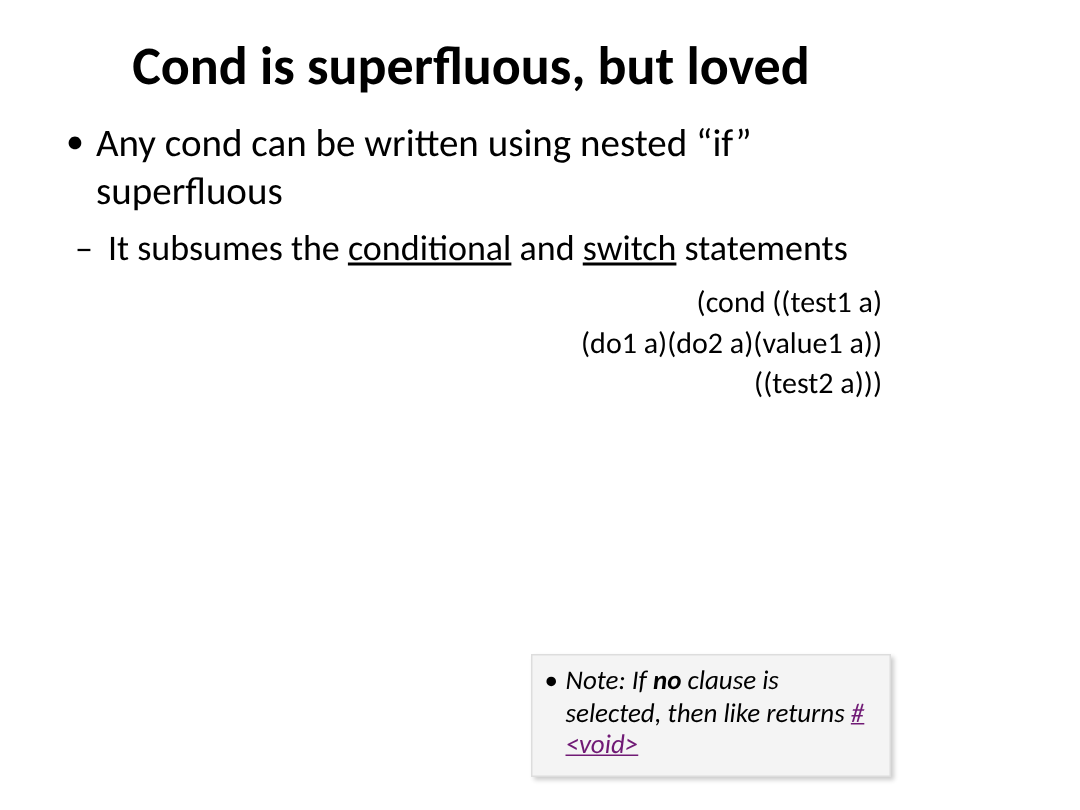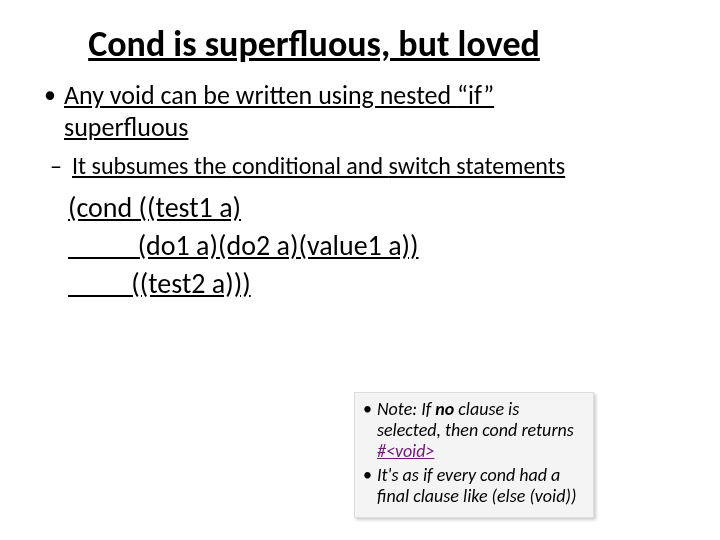--- a/index.html
+++ b/index.html
@@ -11,21 +11,20 @@
     font-family: Calibri, "Segoe UI", Arial, sans-serif;
     color: #000;
     overflow: hidden;
   }
   .slide {
     box-sizing: border-box;
     width: 628px;
     height: 540px;
     padding: 18px 40px 20px 40px;
     position: relative;
-    text-decoration: underline;
   }
   .title {
     font-size: 36px;
     font-weight: 700;
     text-align: center;
     margin: 4px 0 14px 0;
     letter-spacing: 0px;
   }
   ul.lvl1 {
     list-style: none;
@@ -60,24 +59,25 @@
     margin-bottom: 4px;
   }
   ul.lvl2 > li::before {
     content: "–";
     position: absolute;
     left: 0;
     top: 0;
   }
   .under { text-decoration: underline; }
   .example-block {
-    font-size: 28px;
+    font-size: 20px;
     line-height: 1.35;
     margin: 4px 0 16px 28px;
     white-space: pre;
+    text-align: right;
   }
   .note-box {
     position: absolute;
     right: 34px;
     bottom: 22px;
     width: 240px;
     background: #f4f4f4;
     border: 1px solid #ddd;
     box-shadow: 2px 2px 3px rgba(0,0,0,0.2);
     padding: 6px 8px 8px 8px;
@@ -112,38 +112,37 @@
 </style>
 </head>
 <body>
 
 <div class="slide" data-name="slide">
 
   <div class="title" data-name="slide-title">Cond is superfluous, but loved</div>
 
   <ul class="lvl1" data-name="bullet-list">
     <li data-name="bullet-1">
-      <span data-name="bullet-1-text-a">Any void can be written using nested </span><span data-name="bullet-1-if">“if”</span><span data-name="bullet-1-text-c"> superfluous</span>
+      <span data-name="bullet-1-text-a">Any cond can be written using nested </span><span data-name="bullet-1-if">“if”</span><span data-name="bullet-1-text-c"> superfluous</span>
     </li>
     <li data-name="sub-wrapper" style="padding-left:0;margin-bottom:2px;">
       <style>li[data-name="sub-wrapper"]::before{content:none!important;}</style>
       <ul class="lvl2" data-name="sub-bullet-list">
         <li data-name="sub-bullet-1">
           <span data-name="sub-text-a">It subsumes the </span><span class="under" data-name="sub-conditional">conditional</span><span data-name="sub-text-and"> and </span><span class="under" data-name="sub-switch">switch</span><span data-name="sub-text-end"> statements</span>
         </li>
       </ul>
     </li>
   </ul>
 
   <div class="example-block" data-name="code-example"><span data-name="code-line-1">(cond ((test1 a)</span>
 <span data-name="code-line-2">           (do1 a)(do2 a)(value1 a))</span>
 <span data-name="code-line-3">          ((test2 a)))</span></div>
 
   <div class="note-box" data-name="note-box">
     <ul data-name="note-list">
       <li data-name="note-1">
-        <span data-name="note-1a">Note: If </span><span class="bold" data-name="note-1-no">no</span><span data-name="note-1b"> clause is selected, then cond returns </span><span class="link" data-name="note-1-void-link">#&lt;void&gt;</span>
+        <span data-name="note-1a">Note: If </span><span class="bold" data-name="note-1-no">no</span><span data-name="note-1b"> clause is selected, then like returns </span><span class="link" data-name="note-1-void-link">#&lt;void&gt;</span>
       </li>
-      <li data-name="note-2">It's as if every cond had a final clause like (else (void))</li>
     </ul>
   </div>
 
 </div>
 
 </body></html>

